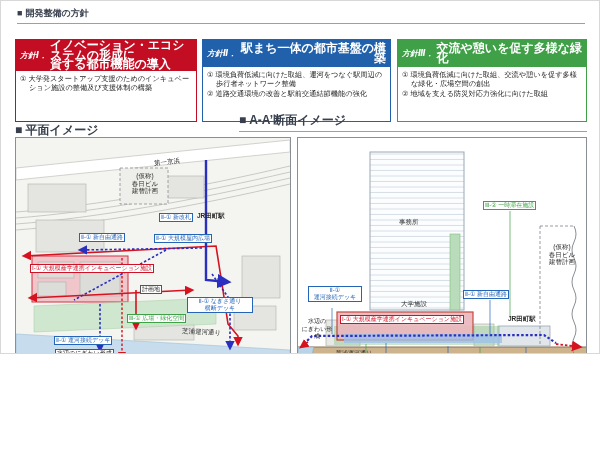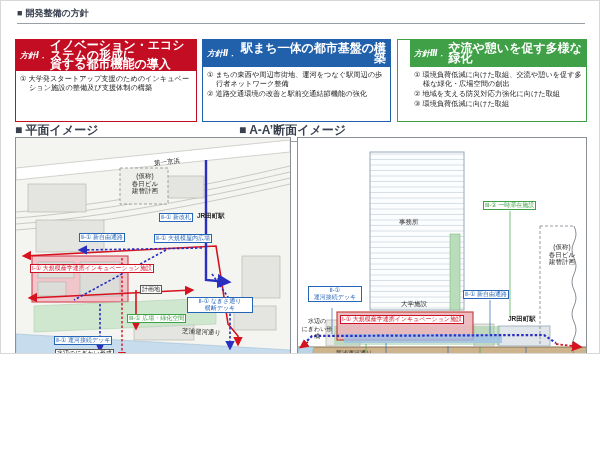--- a/index.html
+++ b/index.html
@@ -12,25 +12,25 @@
   #main-title .sq{margin-right:3px;}
   
   .policy{position:absolute;top:38px;height:83px;display:flex;flex-direction:column;box-sizing:border-box;border:1.5px solid;}
   .policy .hd{flex:0 0 27px;display:flex;align-items:center;padding:1px 4px;box-sizing:border-box;}
   .policy .hd .tag{font-style:italic;font-weight:bold;color:#fff;font-size:8px;margin-right:3px;flex:0 0 auto;}
   .policy .hd .ttl{color:#fff;font-weight:bold;font-size:12px;line-height:9.5px;}
   .policy .bd{flex:1;background:#fff;padding:3px 4px 2px 4px;}
   .policy .bd .it{font-size:7.2px;line-height:9px;color:#222;padding-left:9px;text-indent:-9px;margin-bottom:1px;}
   #policy1{left:14px;width:182px;border-color:#c30d23;}  #policy1 .hd{background:#c30d23;}
   #policy2{left:201px;width:189px;border-color:#2161ac;} #policy2 .hd{background:#2161ac;text-align:right;}
-  #policy3{left:396px;width:190px;border-color:#3fa047;padding-left:12px;} #policy3 .hd{background:#3fa047;}
+  #policy3{left:396px;width:190px;border-color:#3fa047;} #policy3 .hd{background:#3fa047;}
   
   .pane-title{position:absolute;font-size:12px;font-weight:bold;color:#38404e;padding-bottom:2px;border-bottom:1px solid #9aa0a8;}
   #plan-title{left:14px;top:121px;width:276px;}
-  #sect-title{left:238px;top:121px;width:348px;}
+  #sect-title{left:238px;top:111px;width:348px;}
   
   .panel{position:absolute;top:136px;height:292px;border:1px solid #8a8f96;box-sizing:border-box;background:#fff;}
   #plan-panel{left:14px;width:276px;}
   #sect-panel{left:296px;width:290px;}
   .panel svg{position:absolute;left:0;top:0;}
   
   .chip{position:absolute;font-size:6px;line-height:7px;background:#fff;border:1px solid;padding:0 1px;white-space:nowrap;z-index:3;}
   .chip.blue{color:#2565b8;border-color:#2565b8;}
   .chip.red{color:#cf1126;border-color:#cf1126;}
   .chip.green{color:#3fa047;border-color:#3fa047;}
@@ -65,33 +65,32 @@
     <div class="bd">
       <div class="it">① 大学発スタートアップ支援のためのインキュベーション施設の整備及び支援体制の構築</div>
     </div>
   </div>
   <div class="policy" id="policy2">
     <div class="hd">
       <span class="tag">方針Ⅱ．</span>
       <span class="ttl">駅まち一体の都市基盤の構築</span>
     </div>
     <div class="bd">
-      <div class="it">① まちの東西や周辺市街地、運河をつなぐ駅周辺の歩行者ネットワーク整備</div>
+      <div class="it">① 環境負荷低減に向けた取組、運河をつなぐ駅周辺の歩行者ネットワーク整備</div>
       <div class="it">② 道路交通環境の改善と駅前交通結節機能の強化</div>
     </div>
   </div>
   <div class="policy" id="policy3">
     <div class="hd">
       <span class="tag">方針Ⅲ．</span>
       <span class="ttl">交流や憩いを促す多様な緑化</span>
     </div>
     <div class="bd">
       <div class="it">① 環境負荷低減に向けた取組、交流や憩いを促す多様な緑化・広場空間の創出</div>
       <div class="it">② 地域を支える防災対応力強化に向けた取組</div>
-      <div class="it">③ 環境負荷低減に向けた取組</div>
     </div>
   </div>
 
   <div class="pane-title" id="plan-title">
     <span>■</span> <span>平面イメージ</span>
   </div>
   <div class="pane-title" id="sect-title">
     <span>■</span> <span>A-A’断面イメージ</span>
   </div>
 

